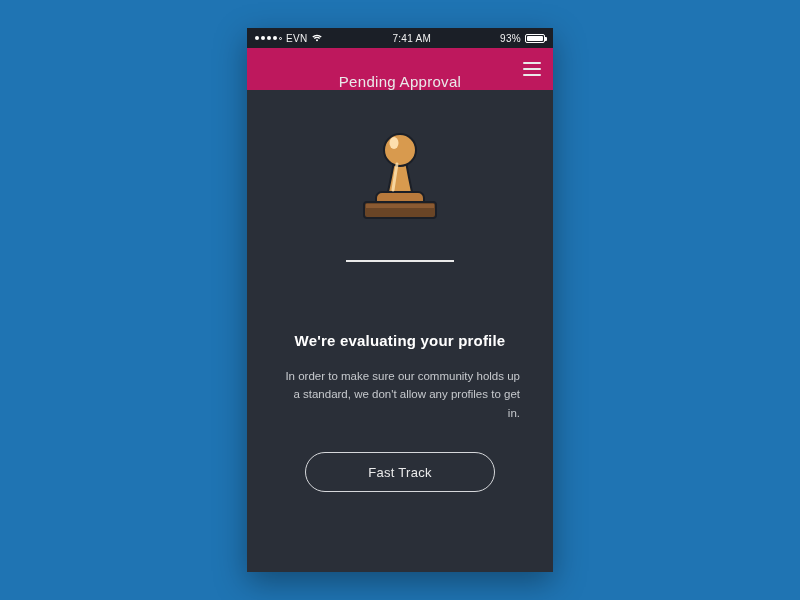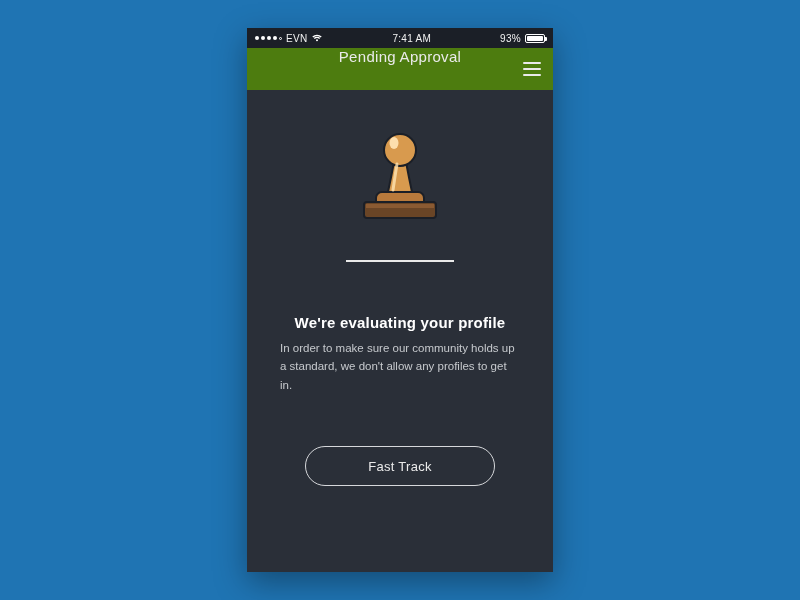--- a/index.html
+++ b/index.html
@@ -38,23 +38,23 @@
   .battery {
     width: 20px; height: 9px; border: 1px solid #fff; border-radius: 2px; position: relative;
   }
   .battery::after {
     content: ""; position: absolute; right: -3px; top: 2px; width: 2px; height: 4px; background: #fff; border-radius: 0 1px 1px 0;
   }
   .battery-fill { position: absolute; inset: 1px; background: #fff; border-radius: 1px; }
 
   .nav-bar {
     height: 42px;
-    background: #4d7c0f;
+    background: #be185d;
     display: flex;
-    align-items: flex-start;
+    align-items: flex-end;
     justify-content: center;
     position: relative;
   }
   .nav-title {
     font-size: 15px;
     font-weight: 400;
     letter-spacing: 0.3px;
     color: #eaeaea;
   }
   .hamburger {
@@ -76,38 +76,38 @@
     padding: 28px 28px 24px;
   }
   .stamp { margin-top: 6px; }
   .divider {
     width: 108px;
     height: 2px;
     background: #eaeaea;
     margin-top: 32px;
   }
   .headline {
-    margin-top: 52px;
+    margin-top: 70px;
     font-size: 15px;
     font-weight: 600;
     color: #ffffff;
     letter-spacing: 0.2px;
     text-align: center;
   }
   .body-text {
-    margin-top: 8px;
+    margin-top: 18px;
     font-size: 11.5px;
     line-height: 1.6;
     color: #c6c9cd;
-    text-align: left;
+    text-align: right;
     max-width: 240px;
     font-weight: 300;
   }
   .cta {
-    margin-top: 52px;
+    margin-top: 30px;
     width: 190px;
     height: 40px;
     border: 1px solid #d6d8db;
     border-radius: 20px;
     background: transparent;
     color: #eaeaea;
     font-size: 13px;
     letter-spacing: 0.3px;
     display: flex;
     align-items: center;

